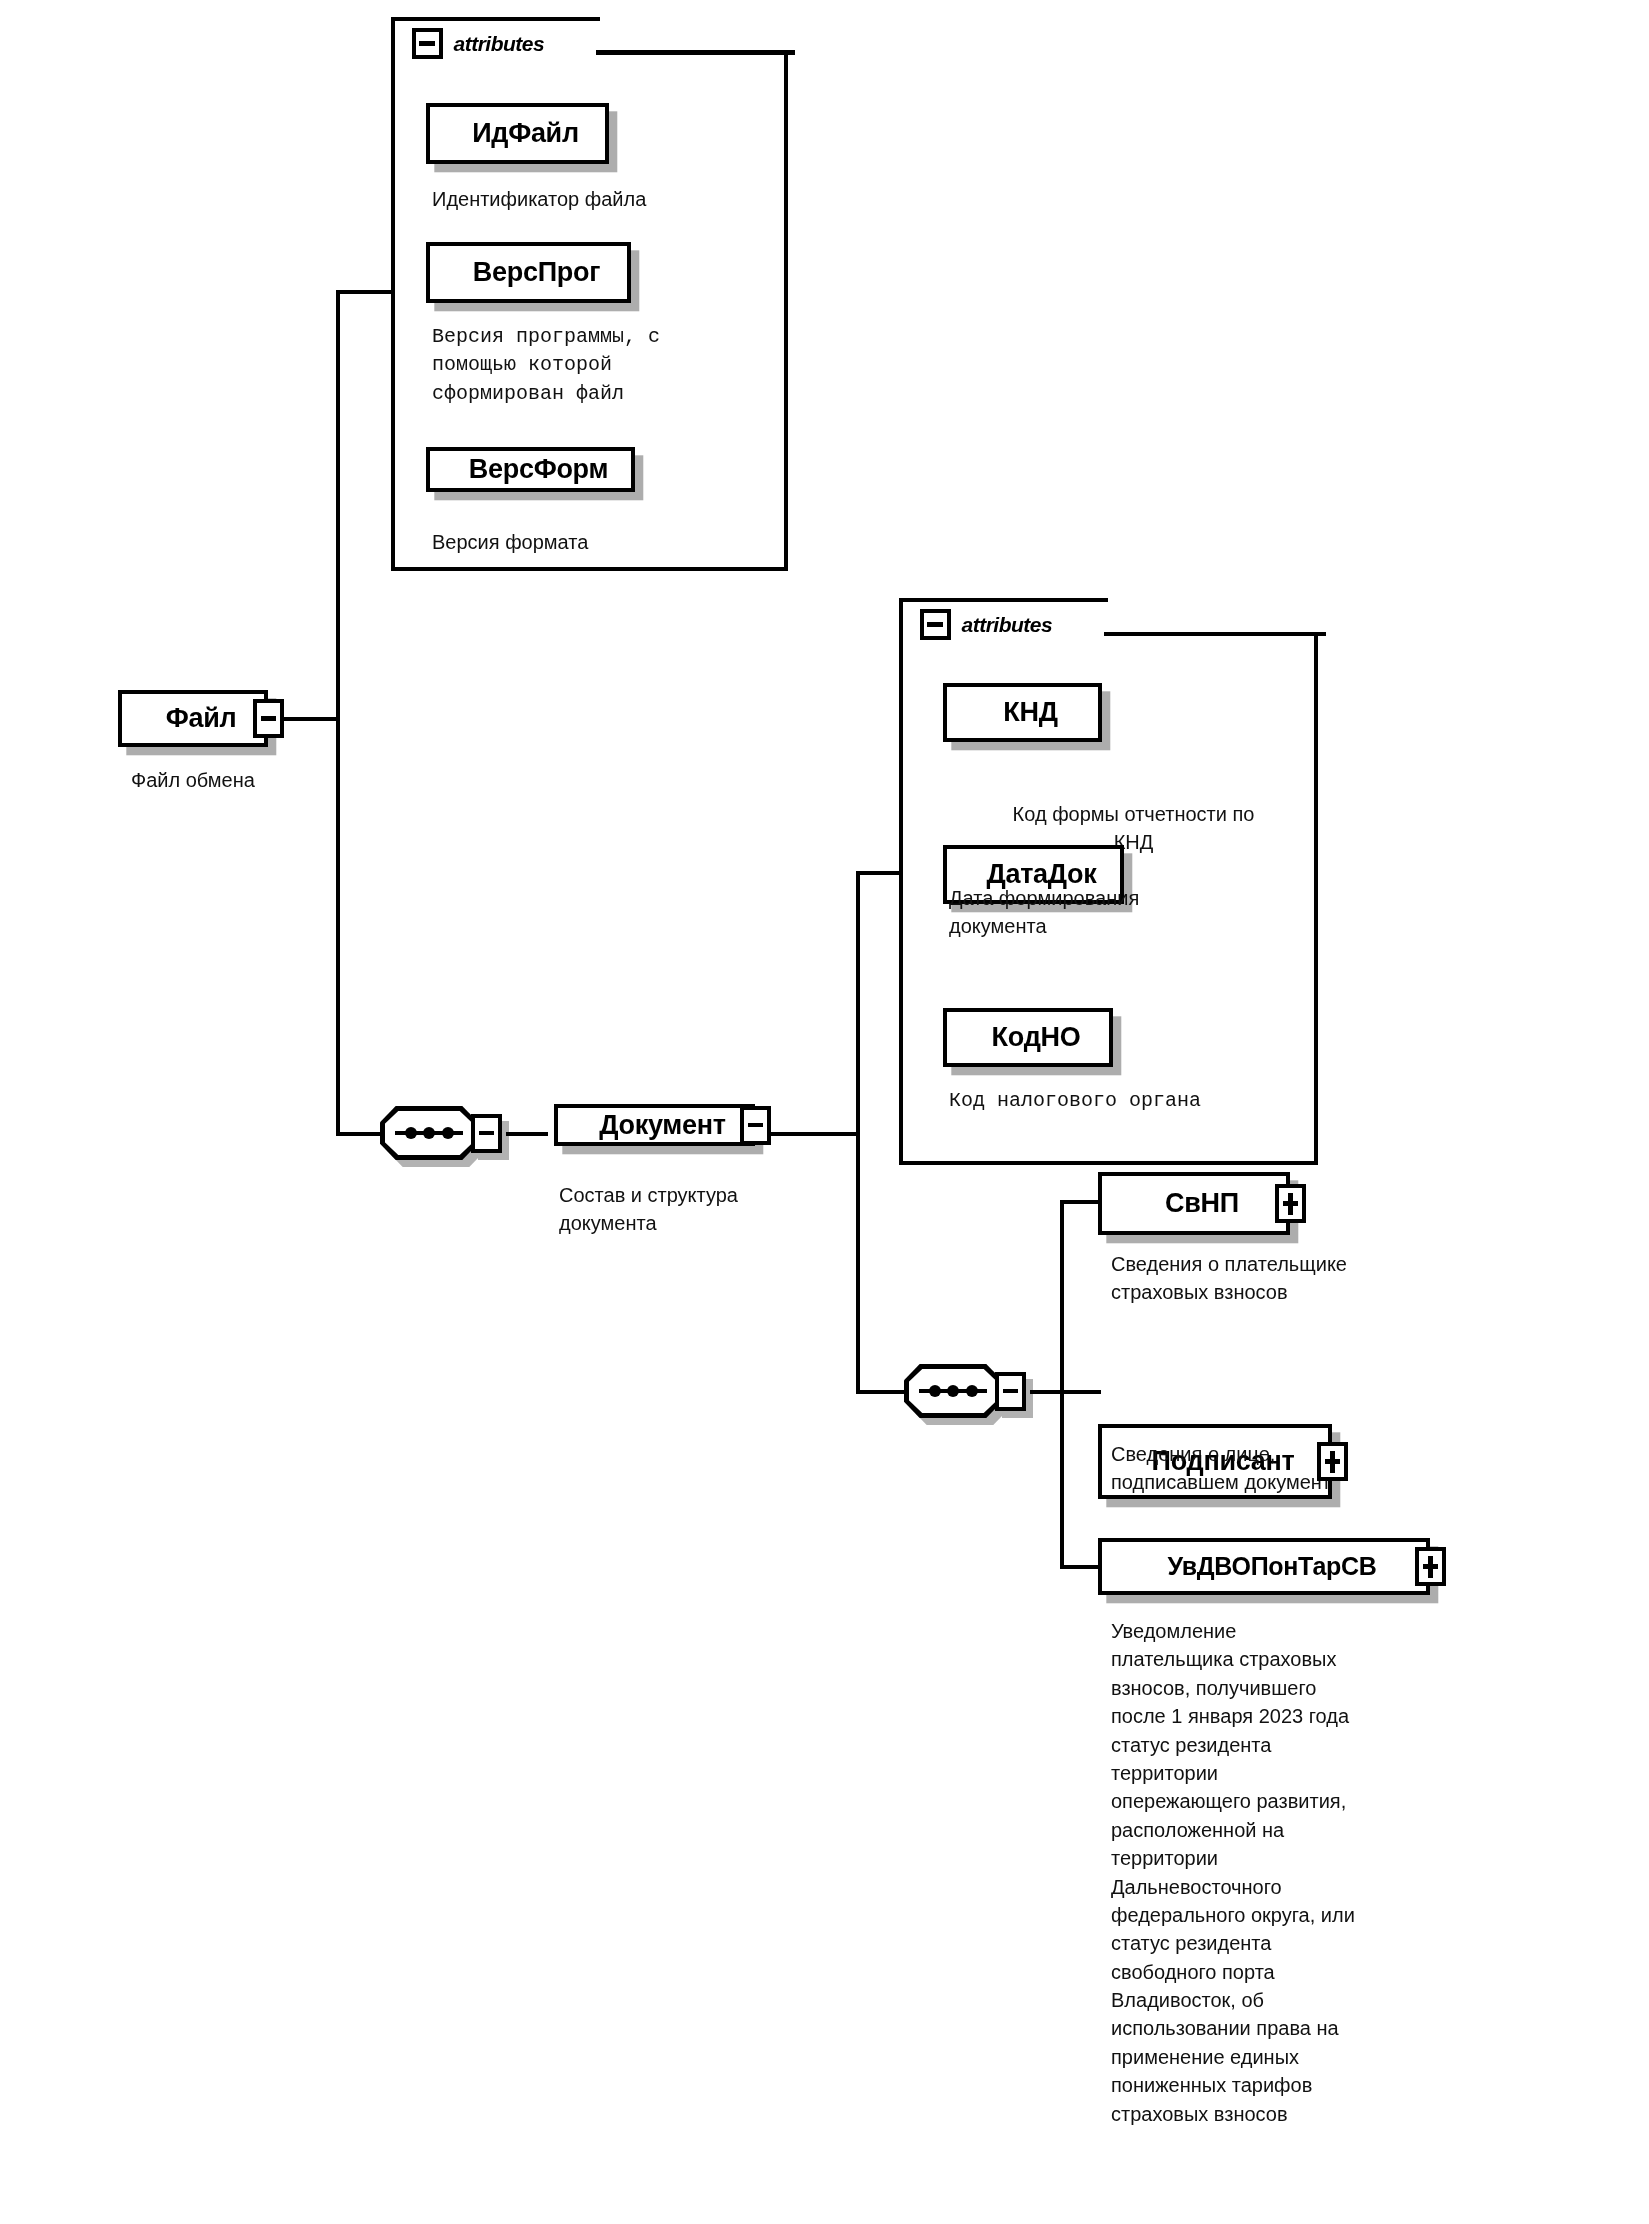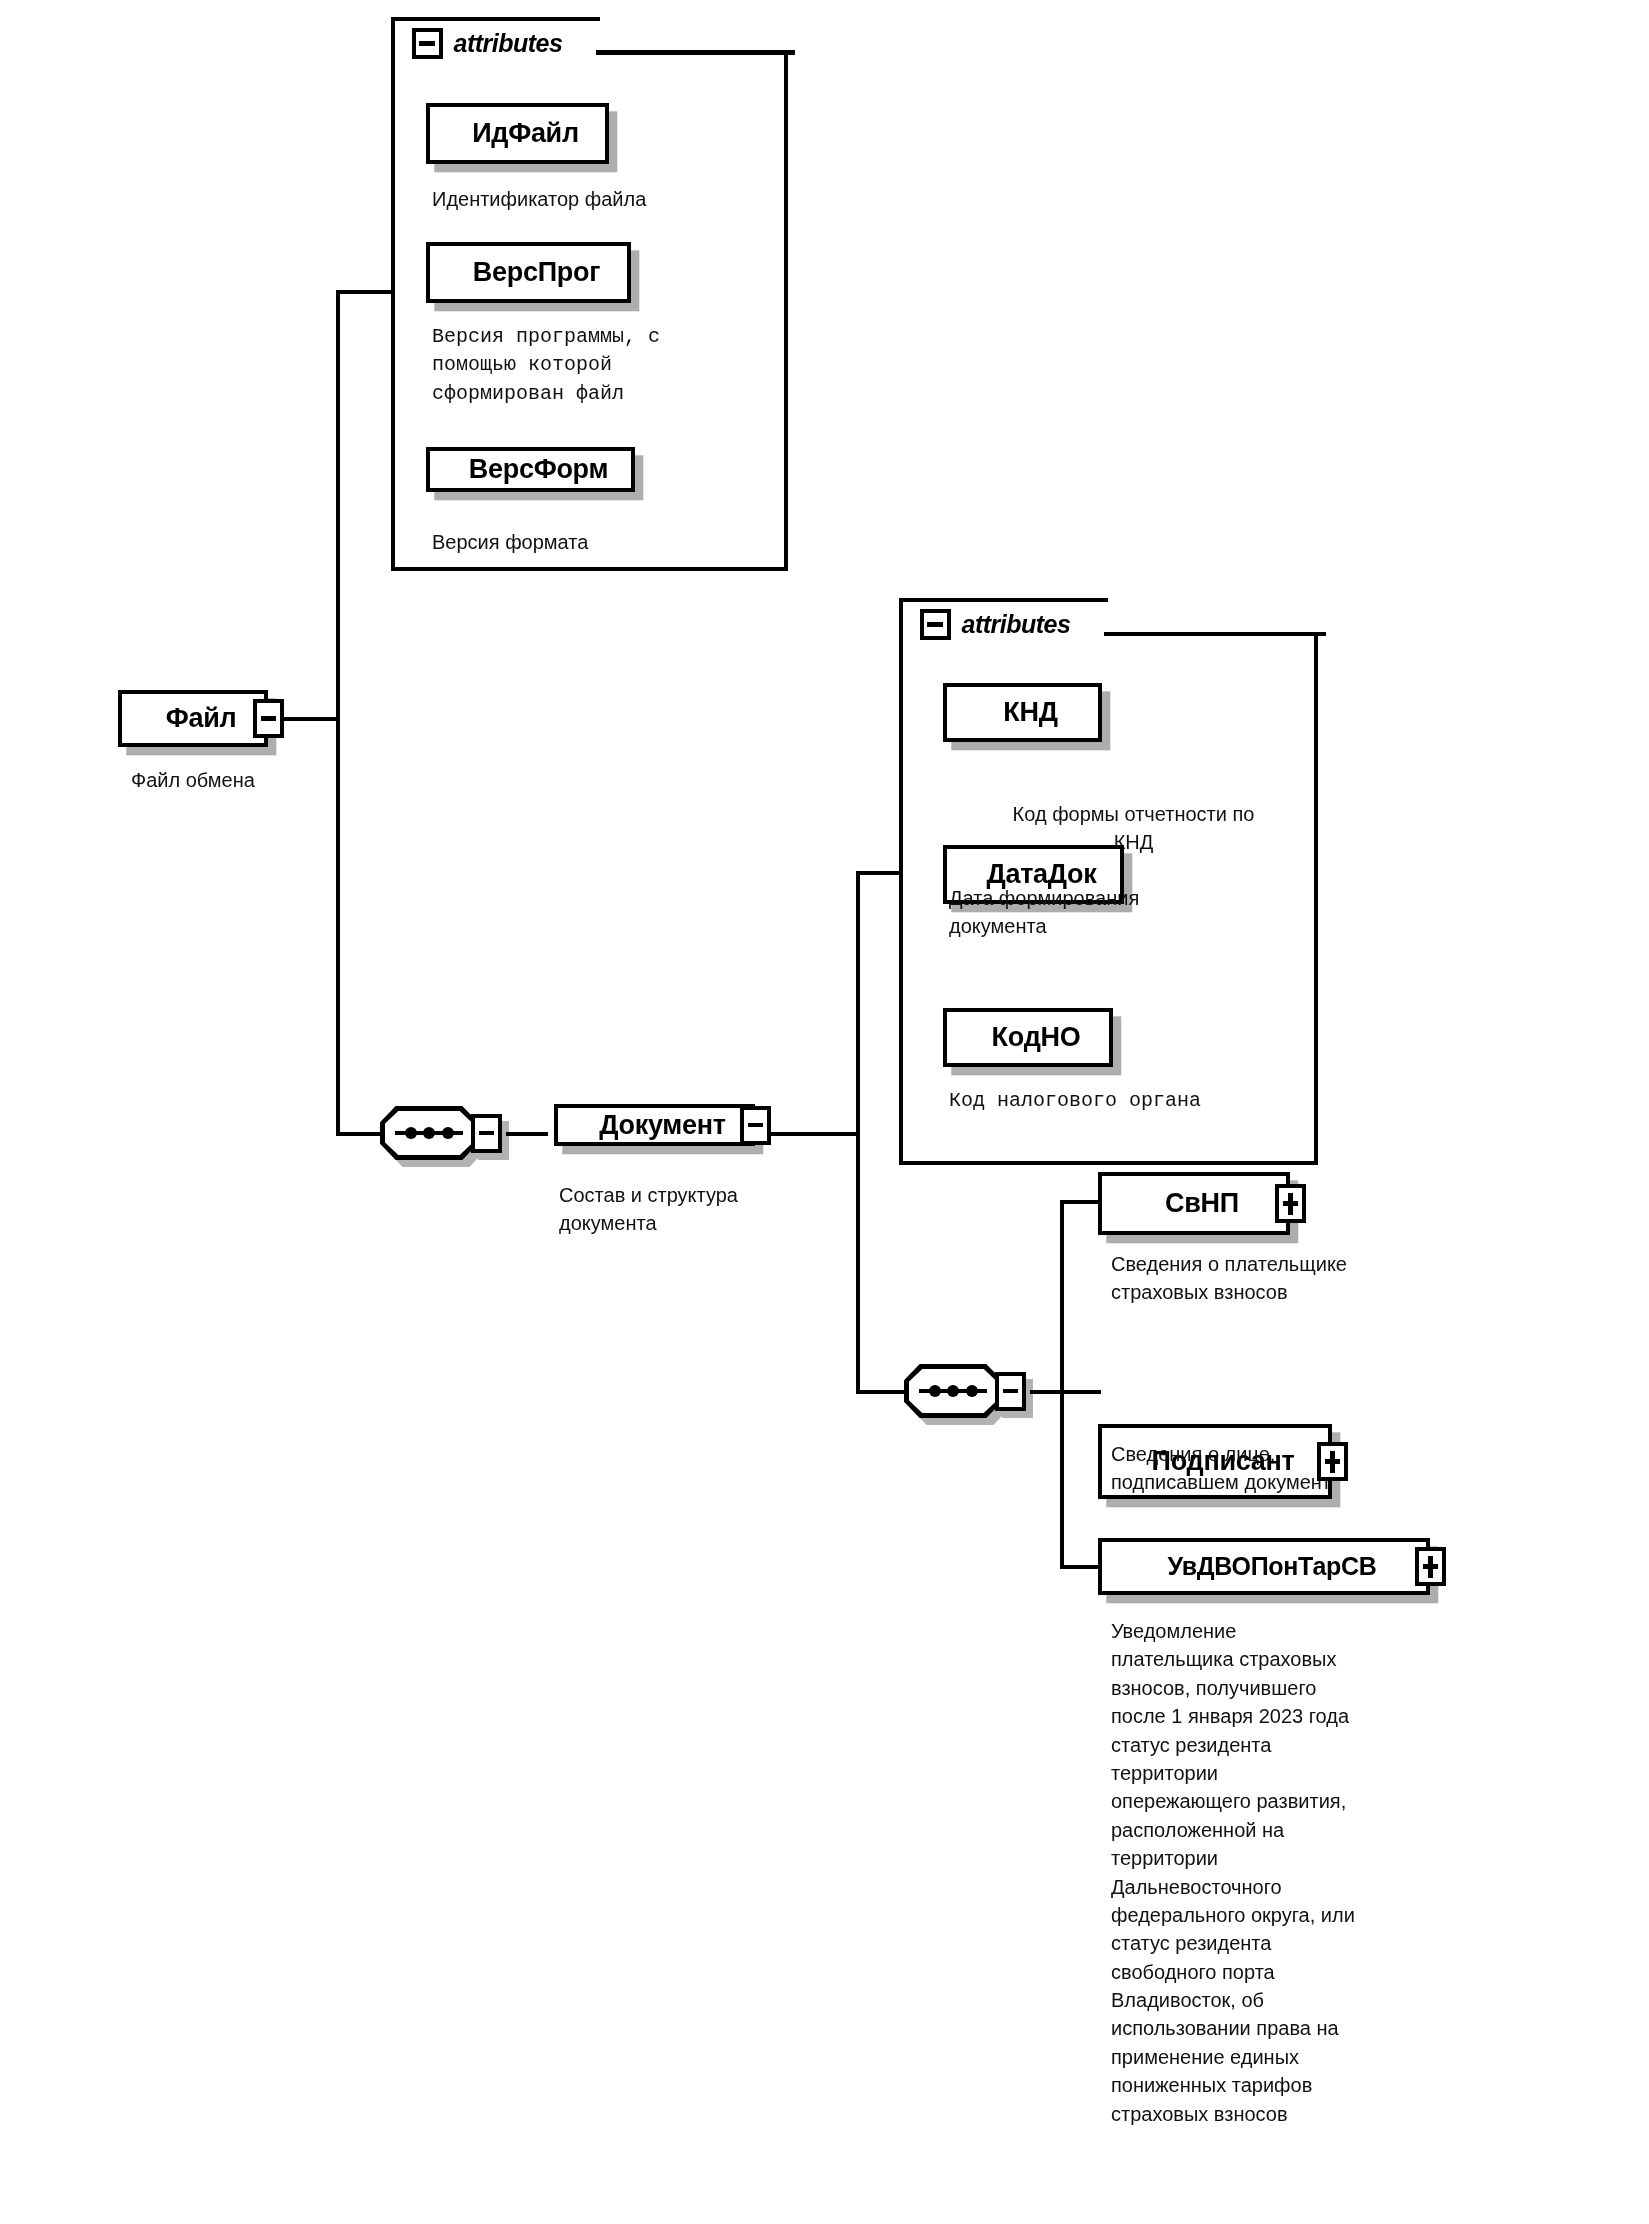--- a/index.html
+++ b/index.html
@@ -61,21 +61,21 @@
     left: 3.7px;
     right: 3.7px;
     top: 50%;
     margin-top: -2.3px;
     height: 4.6px;
     background: #000;
   }
   .attr-title {
     font-style: italic;
     font-weight: bold;
-    font-size: 25px;
+    font-size: 21px;
     letter-spacing: -0.5px;
     white-space: nowrap;
     line-height: 1;
     text-align: center;
   }
 
   
   .node {
     position: absolute;
     box-sizing: border-box;

